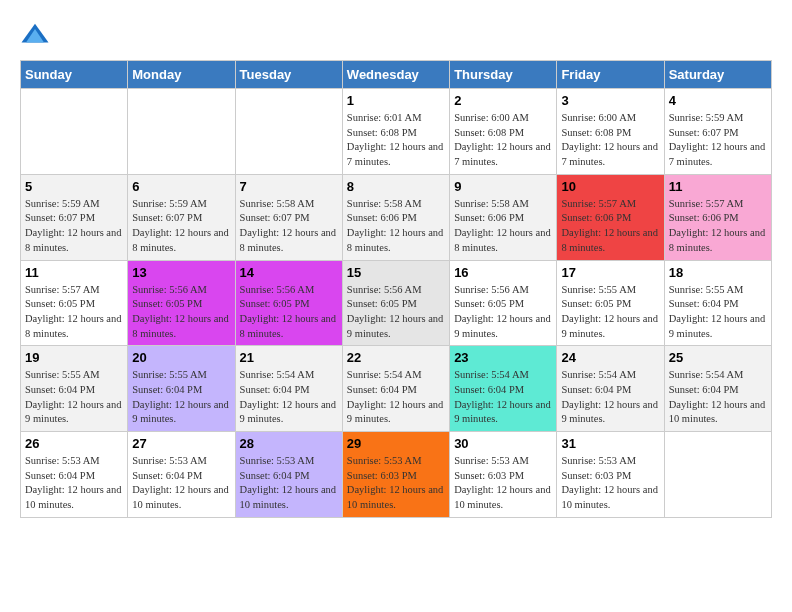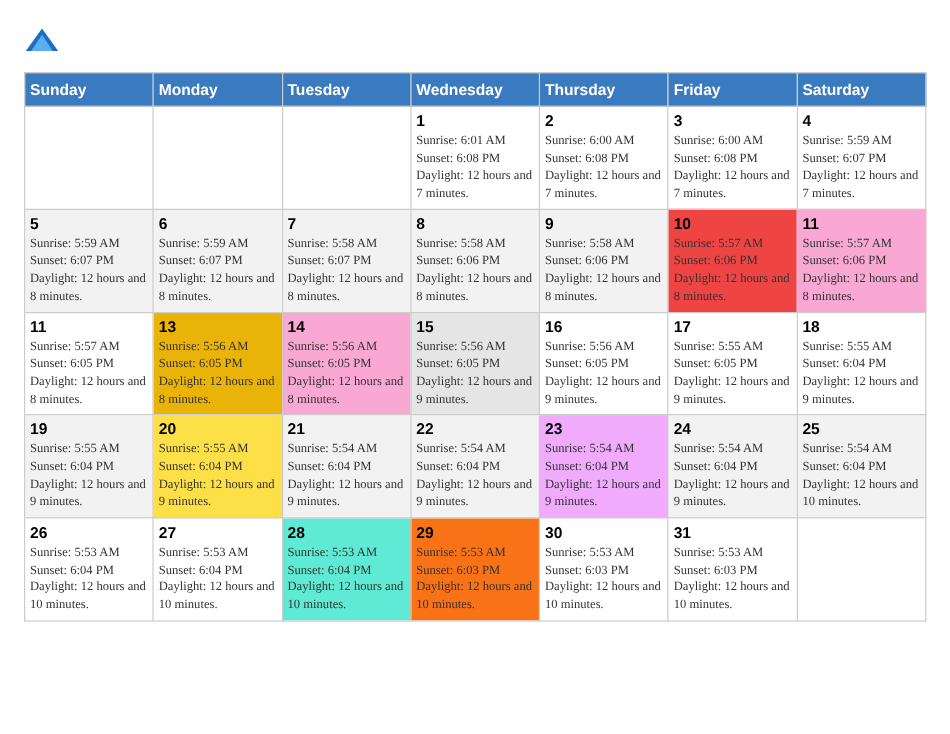--- a/index.html
+++ b/index.html
@@ -189,27 +189,27 @@
 Daylight: 12 hours and 8 minutes.</div>
         </td>
       </tr>
       <tr>
         <td style="background-color: rgb(255, 255, 255);">
           <div class="day-number">11</div>
           <div class="cell-info">Sunrise: 5:57 AM
 Sunset: 6:05 PM
 Daylight: 12 hours and 8 minutes.</div>
         </td>
-        <td style="background-color: #eab308;">
+        <td style="background-color: #d946ef;">
           <div class="day-number">13</div>
           <div class="cell-info">Sunrise: 5:56 AM
 Sunset: 6:05 PM
 Daylight: 12 hours and 8 minutes.</div>
         </td>
-        <td style="background-color: #f9a8d4;">
+        <td style="background-color: #d946ef;">
           <div class="day-number">14</div>
           <div class="cell-info">Sunrise: 5:56 AM
 Sunset: 6:05 PM
 Daylight: 12 hours and 8 minutes.</div>
         </td>
         <td style="background-color: #e5e5e5;">
           <div class="day-number">15</div>
           <div class="cell-info">Sunrise: 5:56 AM
 Sunset: 6:05 PM
 Daylight: 12 hours and 9 minutes.</div>
@@ -233,39 +233,39 @@
 Daylight: 12 hours and 9 minutes.</div>
         </td>
       </tr>
       <tr>
         <td style="background-color: rgb(242, 242, 242);">
           <div class="day-number">19</div>
           <div class="cell-info">Sunrise: 5:55 AM
 Sunset: 6:04 PM
 Daylight: 12 hours and 9 minutes.</div>
         </td>
-        <td style="background-color: #fde047; margin-left: 48px;">
+        <td style="background-color: #c4b5fd; margin-left: 48px;">
           <div class="day-number">20</div>
           <div class="cell-info">Sunrise: 5:55 AM
 Sunset: 6:04 PM
 Daylight: 12 hours and 9 minutes.</div>
         </td>
         <td style="background-color: rgb(242, 242, 242);">
           <div class="day-number">21</div>
           <div class="cell-info">Sunrise: 5:54 AM
 Sunset: 6:04 PM
 Daylight: 12 hours and 9 minutes.</div>
         </td>
         <td style="background-color: rgb(242, 242, 242); margin-top: 28px;">
           <div class="day-number">22</div>
           <div class="cell-info">Sunrise: 5:54 AM
 Sunset: 6:04 PM
 Daylight: 12 hours and 9 minutes.</div>
         </td>
-        <td style="background-color: #f0abfc; margin-left: 13px;">
+        <td style="background-color: #5eead4; margin-left: 13px;">
           <div class="day-number">23</div>
           <div class="cell-info">Sunrise: 5:54 AM
 Sunset: 6:04 PM
 Daylight: 12 hours and 9 minutes.</div>
         </td>
         <td style="background-color: rgb(242, 242, 242);">
           <div class="day-number">24</div>
           <div class="cell-info">Sunrise: 5:54 AM
 Sunset: 6:04 PM
 Daylight: 12 hours and 9 minutes.</div>
@@ -283,21 +283,21 @@
           <div class="cell-info">Sunrise: 5:53 AM
 Sunset: 6:04 PM
 Daylight: 12 hours and 10 minutes.</div>
         </td>
         <td style="background-color: rgb(255, 255, 255);">
           <div class="day-number">27</div>
           <div class="cell-info">Sunrise: 5:53 AM
 Sunset: 6:04 PM
 Daylight: 12 hours and 10 minutes.</div>
         </td>
-        <td style="background-color: #5eead4;">
+        <td style="background-color: #c4b5fd;">
           <div class="day-number">28</div>
           <div class="cell-info">Sunrise: 5:53 AM
 Sunset: 6:04 PM
 Daylight: 12 hours and 10 minutes.</div>
         </td>
         <td style="background-color: #f97316;">
           <div class="day-number">29</div>
           <div class="cell-info">Sunrise: 5:53 AM
 Sunset: 6:03 PM
 Daylight: 12 hours and 10 minutes.</div>

